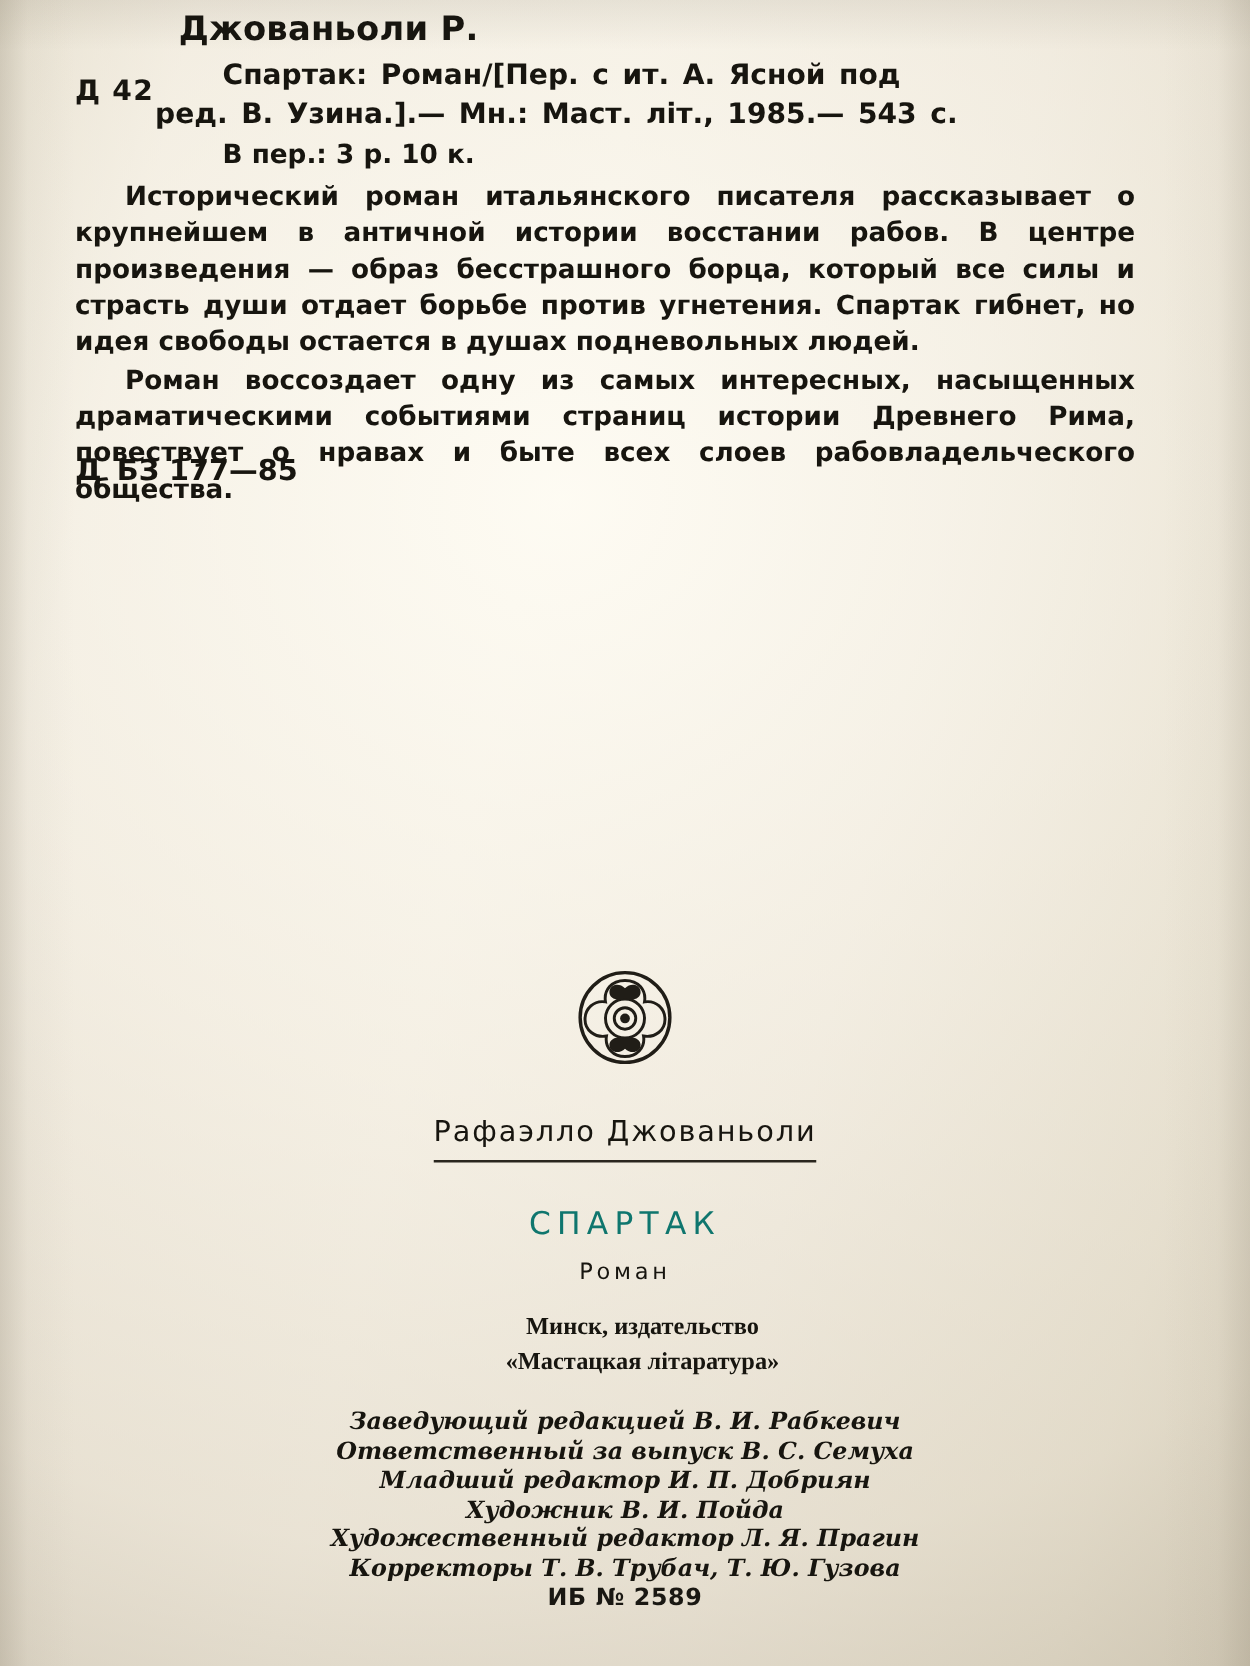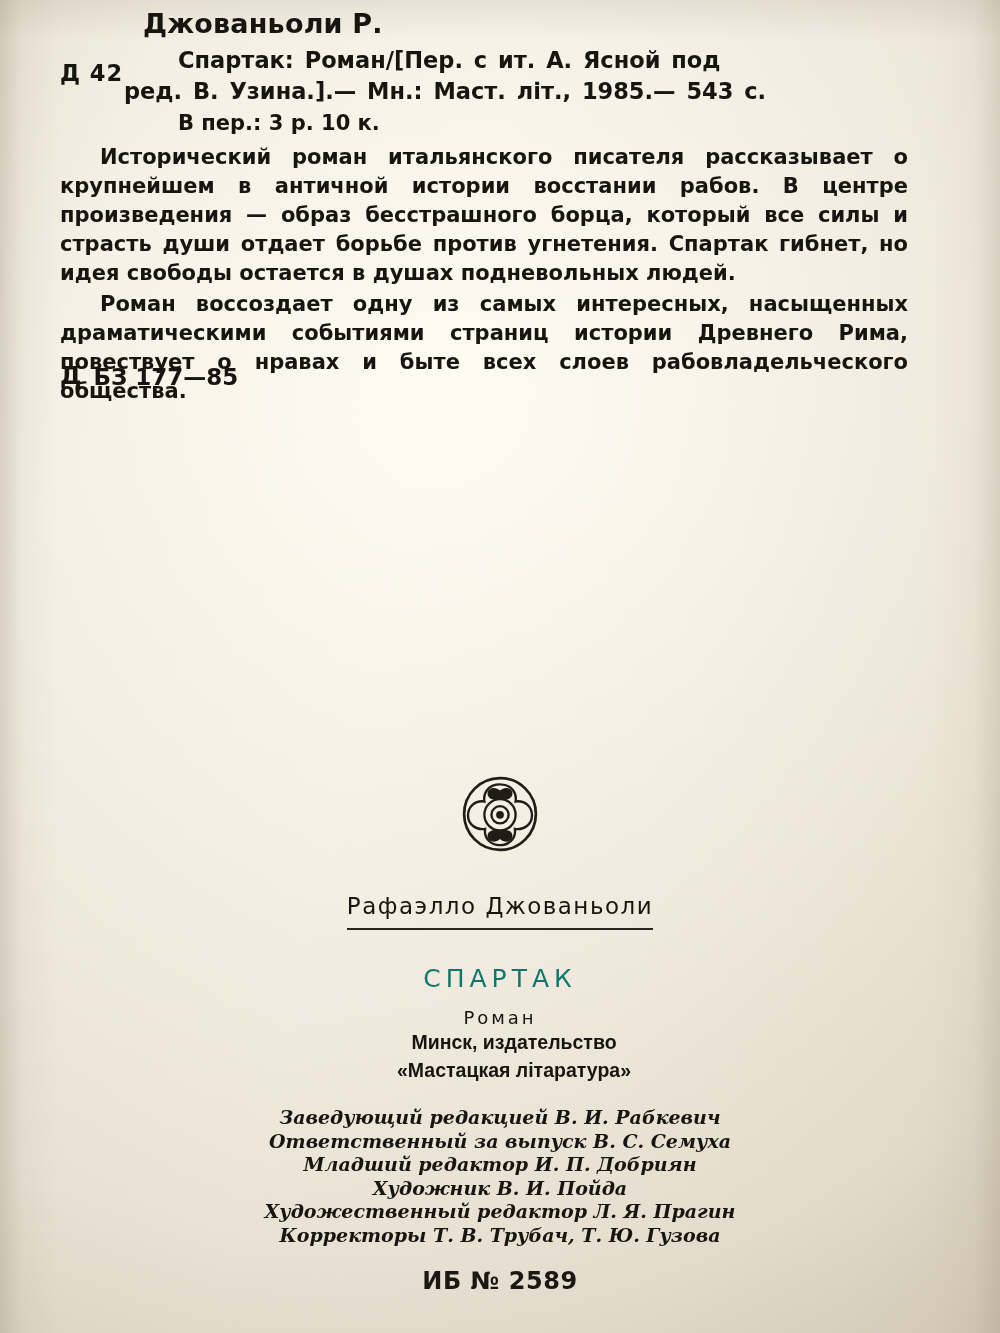--- a/index.html
+++ b/index.html
@@ -191,41 +191,41 @@
   }
   .book-kind {
     font-family: "DejaVu Sans", sans-serif;
     font-size: 18px;
     letter-spacing: 3px;
     margin-top: 14px;
     color: #17150f;
     text-align: center;
   }
   .publisher {
-    font-family: Liberation Sans, sans-serif;
+    font-family: Liberation Serif, serif;
     font-weight: bold;
     font-size: 19.5px;
     line-height: 28px;
+    margin-top: 20px;
     color: #17150f;
     padding-left: 28px;
   }
   .staff {
     margin-top: 22px;
     font-family: "DejaVu Serif", serif;
     font-style: italic;
     font-weight: bold;
     font-size: 19px;
     line-height: 23.5px;
     color: #17150f;
   }
   .ib {
-    margin-top: 20px;
-    font-family: "DejaVu Sans", sans-serif;
-    font-weight: bold;
-    font-size: 24px;
+    font-family: "DejaVu Sans", sans-serif;
+    font-weight: bold;
+    font-size: 19px;
     letter-spacing: 0.5px;
   }
 </style>
 </head>
 <body>
 
 <div class="page"></div>
 
 <div class="sheet">
 

